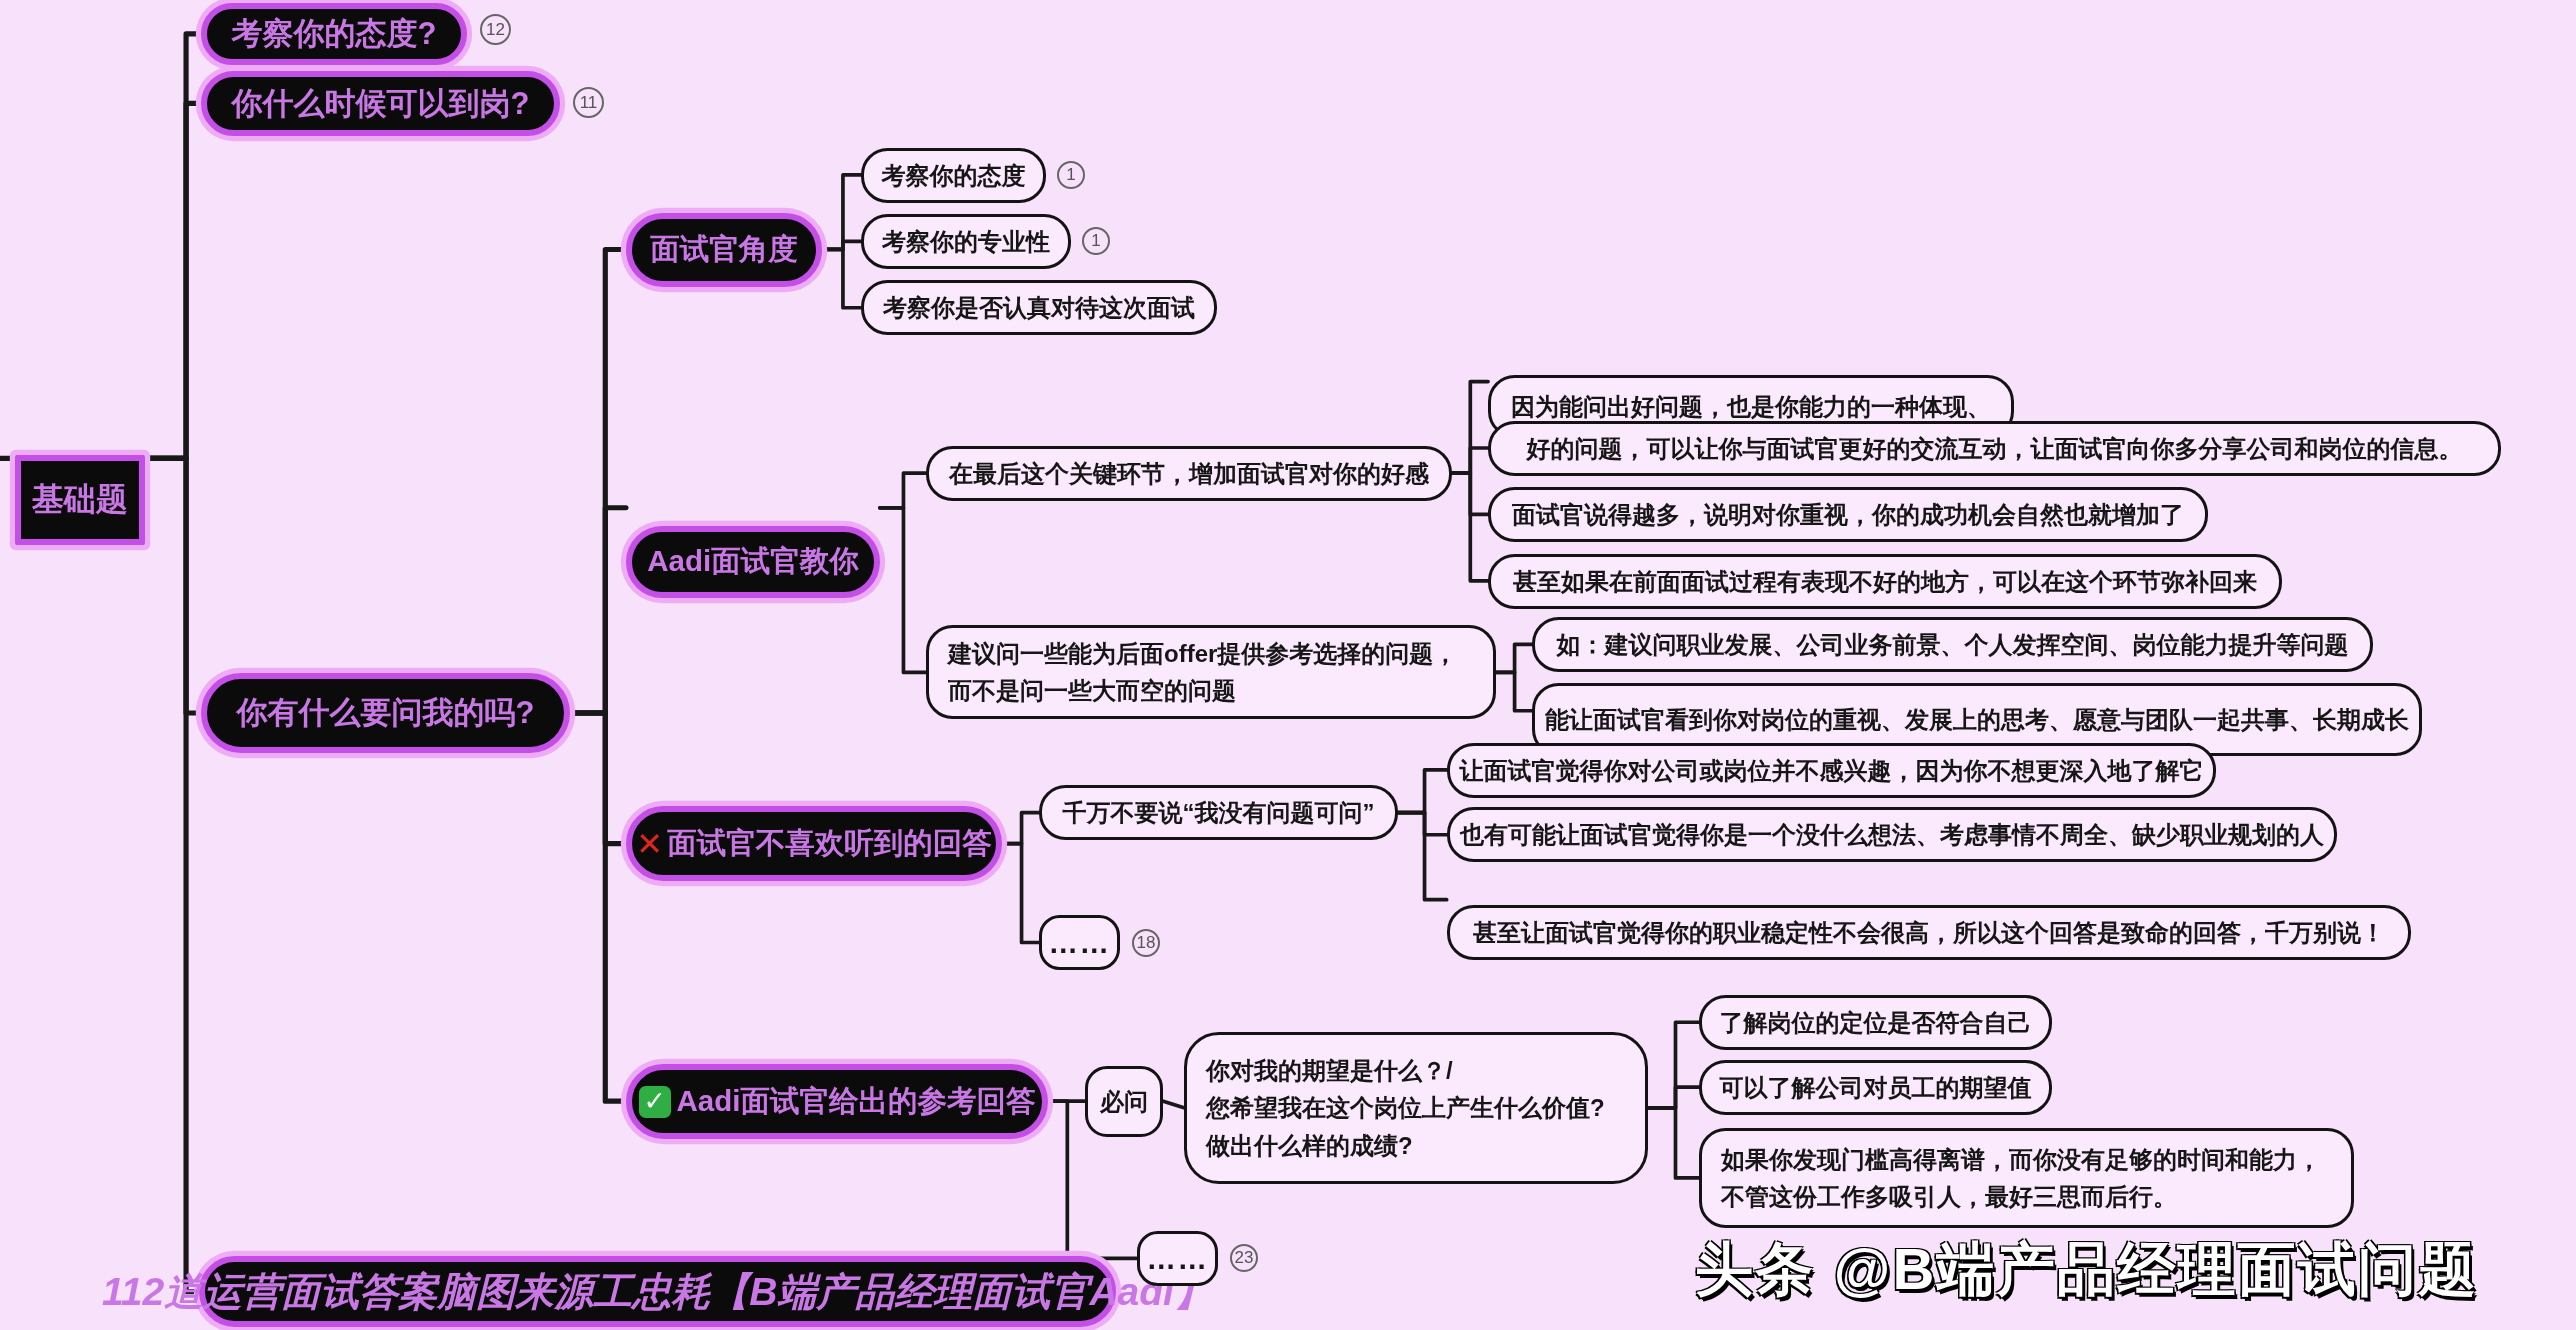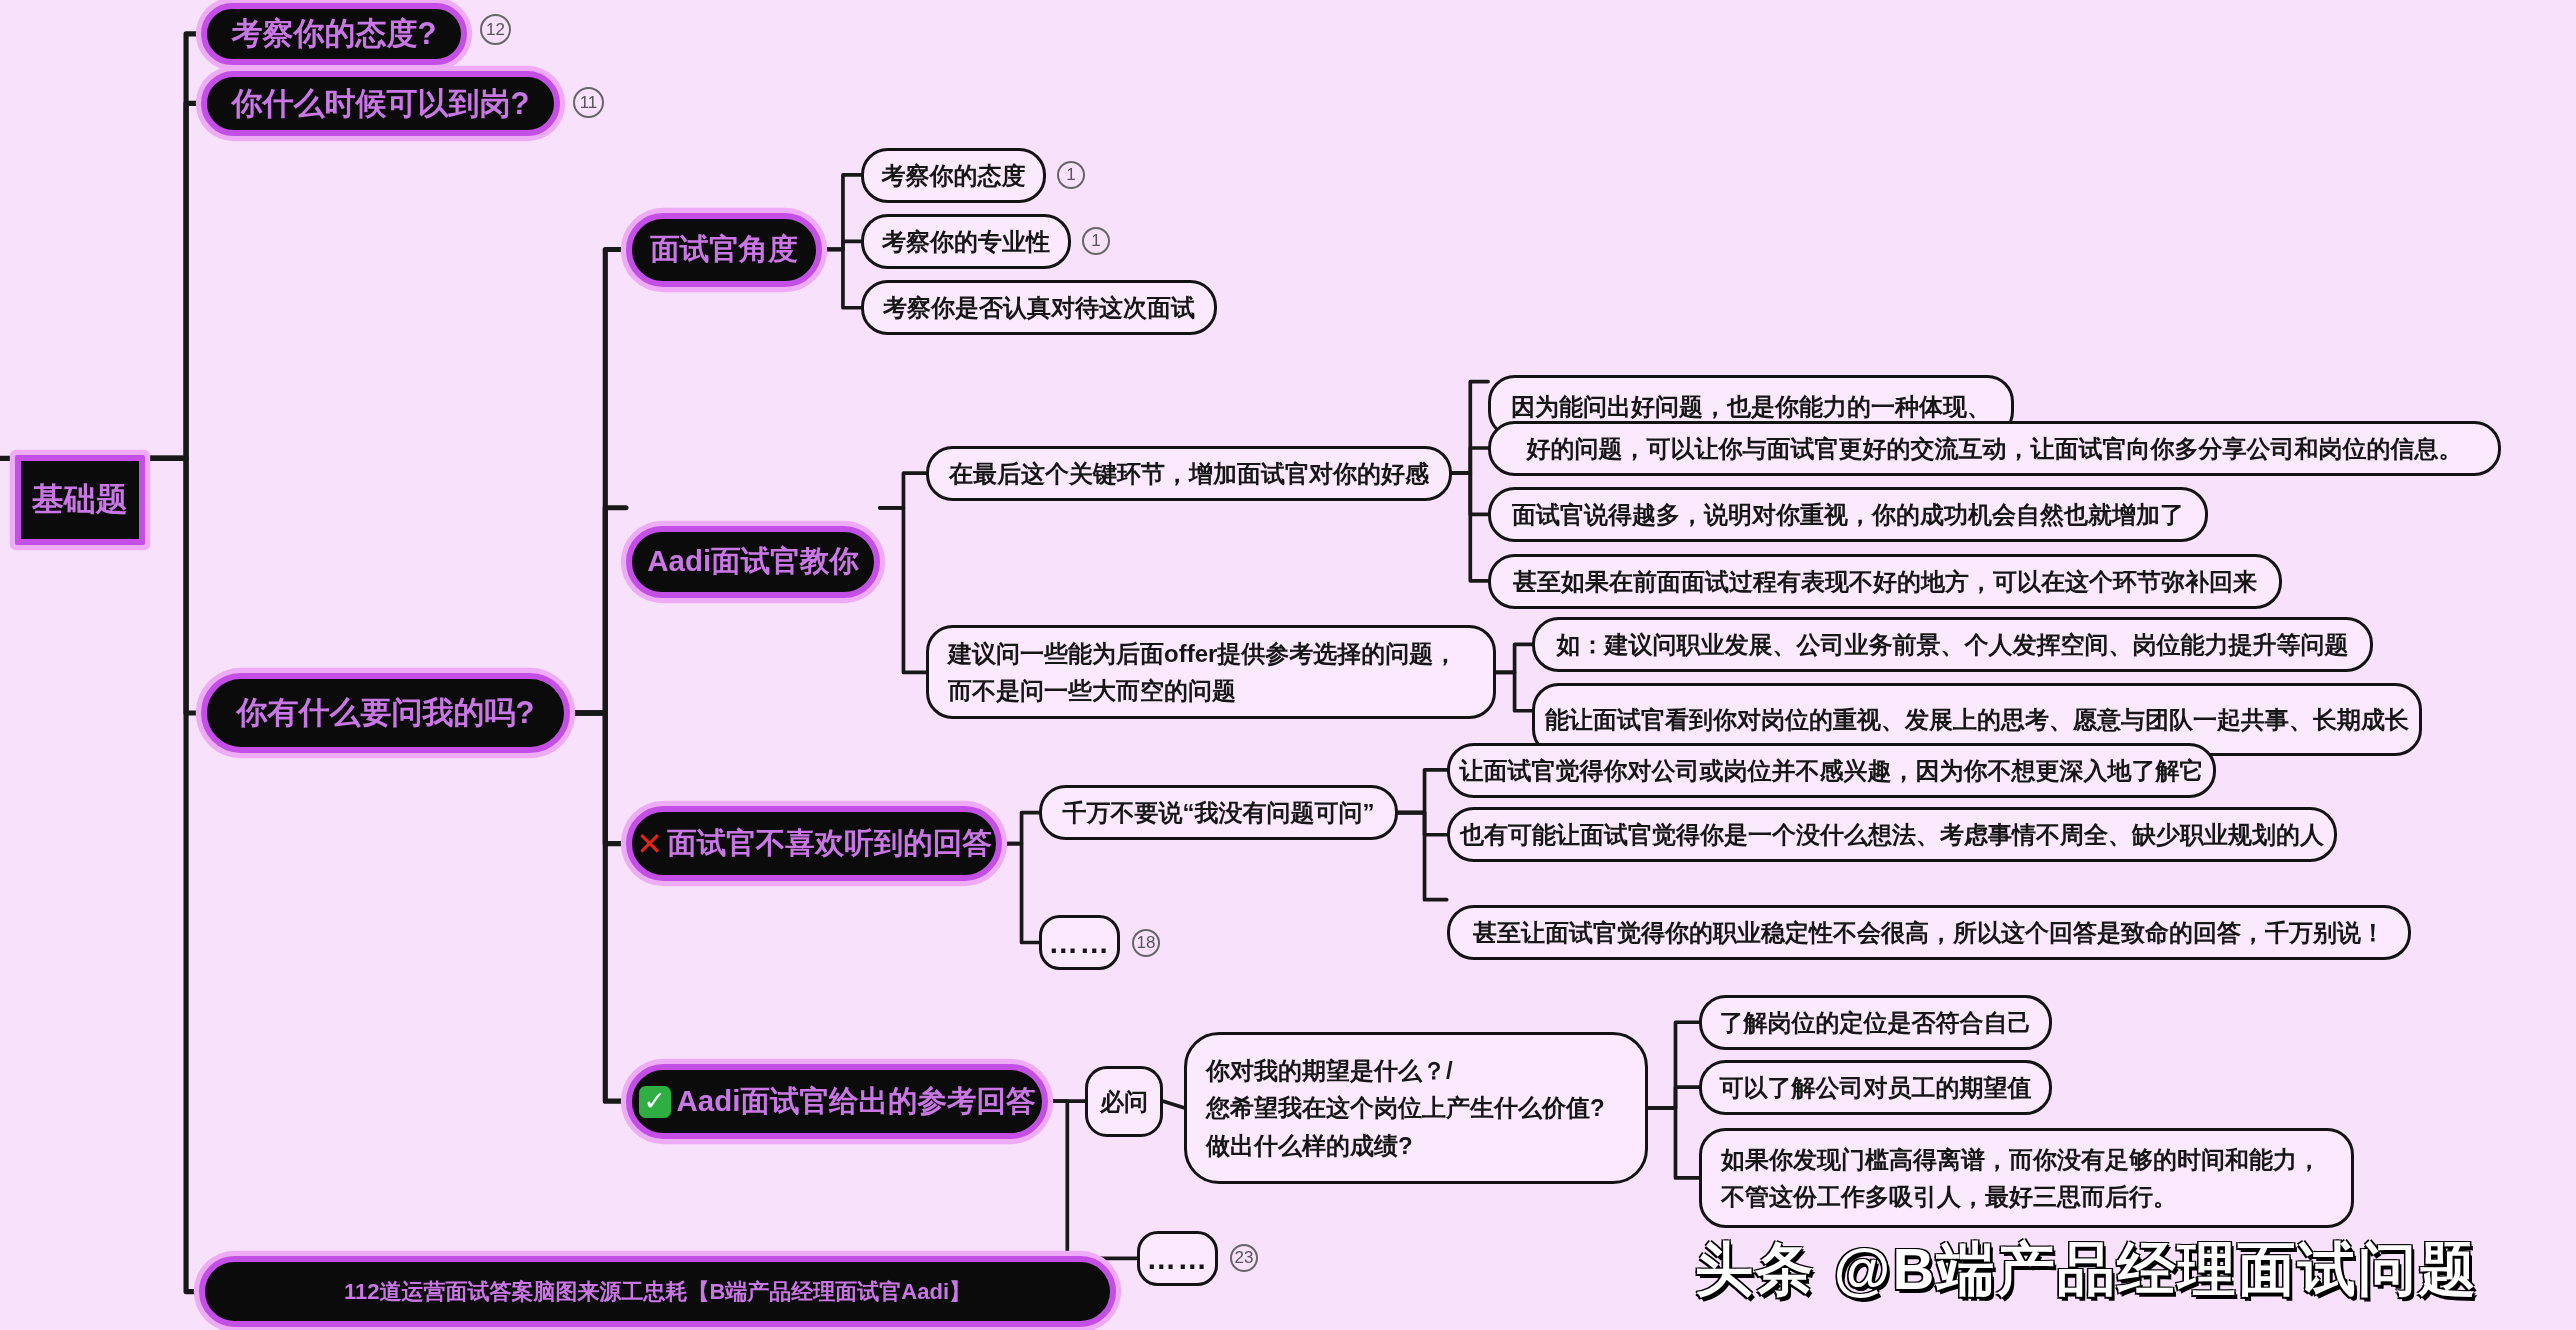--- a/index.html
+++ b/index.html
@@ -77,21 +77,21 @@
 
   <div class="node bnode" style="left:201px;top:71px;width:359px;height:65px;">
     <span>你什么时候可以到岗?</span>
   </div>
   <div class="badge" style="left:573px;top:87px;width:31px;height:31px;">11</div>
 
   <div class="node bnode" style="left:201px;top:673px;width:369px;height:80px;">
     <span>你有什么要问我的吗?</span>
   </div>
 
-  <div class="node bnode" style="left:199px;top:1256px;width:917px;height:71px;font-size:22px;">
+  <div class="node bnode" style="left:199px;top:1256px;width:917px;height:71px;font-size:39px;font-style:italic;">
     <span>112道运营面试答案脑图来源工忠耗【B端产品经理面试官Aadi】</span>
   </div>
 
   <div class="node bnode" style="left:626px;top:213px;width:196px;height:74px;font-size:29.5px;">
     <span>面试官角度</span>
   </div>
   <div class="node bnode" style="left:626px;top:485px;width:254px;height:72px;font-size:29.5px;margin-top:41px;">
     <span>Aadi面试官教你</span>
   </div>
   <div class="node bnode" style="left:626px;top:806px;width:376px;height:75px;font-size:29.5px;">

